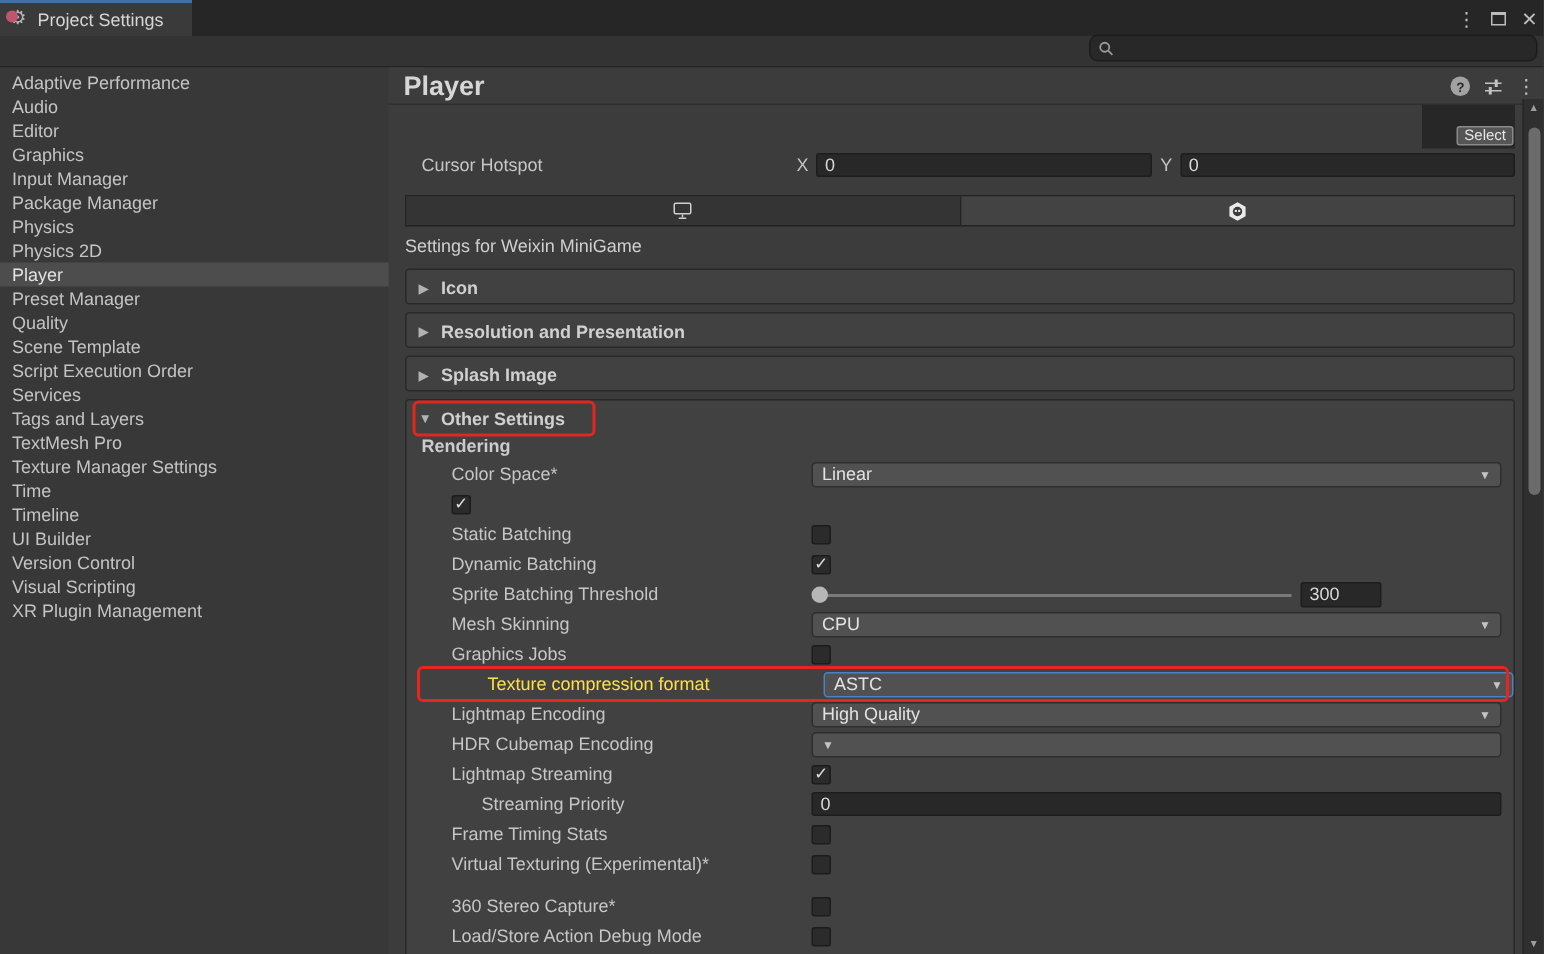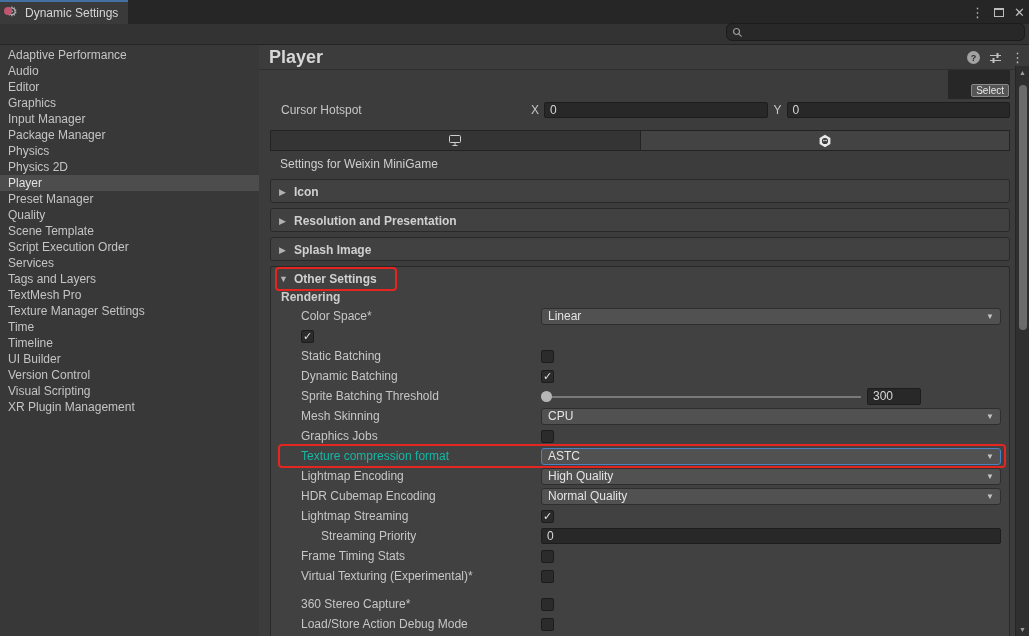--- a/index.html
+++ b/index.html
@@ -63,39 +63,39 @@
     background:#282828; border:1px solid #1d1d1d; border-radius:2px;
     height:16px; line-height:14px; padding-left:5px; color:#d8d8d8; overflow:hidden;
   }
   .hotspot-row .text-input { flex:1; }
 
   .tabstrip { position:absolute; top:85px; left:11px; width:740px; height:21px; display:flex; border:1px solid #232323; }
   .ptab { flex:1; display:flex; align-items:center; justify-content:center; background:#343434; }
   .ptab.first { border-right:1px solid #232323; }
   .ptab.active { background:#434343; }
 
-  .settings-for { position:absolute; top:112px; left:11px; color:#cfcfcf;margin-left:10px; }
+  .settings-for { position:absolute; top:112px; left:11px; color:#cfcfcf; }
 
   
   .sections { position:absolute; top:134px; left:11px; width:740px; bottom:0; display:flex; flex-direction:column; }
   .section-box { background:#414141; border:1px solid #292929; border-radius:3px; margin-bottom:5px; height:24px; flex:none; }
   .section-box.expanded { flex:1; margin-bottom:0; border-radius:3px 3px 0 0; border-bottom:none; height:auto; }
   .section-head { position:relative; height:23px; display:flex; align-items:center; gap:6px; padding-left:8px; cursor:default; }
   .tri { color:#b2b2b2; font-size:9px; width:9px; }
   .section-label { font-weight:bold; color:#d0d0d0; }
   .red-ring-head { position:absolute; left:4px; top:0px; width:122px; height:24px; border:2px solid #e5251f; border-radius:4px; pointer-events:none; }
 
   .sub-header { height:16px; line-height:15px; padding-left:10px; font-weight:bold; color:#cccccc; }
 
   
   .set-row { position:relative; display:flex; align-items:center; height:20px; padding-left:30px; }
   .row-spacer { height:8px; }
   .row-label { width:240px; color:#c6c6c6; white-space:nowrap; }
   .row-label.indent { padding-left:20px; }
-  .row-label.blue { color:#14b8a6; }
+  .row-label.blue { color:#fde047;margin-left:24px; }
   .field-area { width:460px; display:flex; align-items:center; }
   .red-ring-row { position:absolute; left:7px; right:3px; top:-2px; bottom:-2px; border:2px solid #e5251f; border-radius:4px; pointer-events:none; z-index:5; }
 
   .checkbox { width:13px; height:13px; background:#2b2b2b; border:1px solid #1c1c1c; border-radius:2px; display:flex; align-items:center; justify-content:center; color:#e0e0e0; font-size:11px; line-height:1; }
   .dropdown { width:460px; height:17px; background:#515151; border:1px solid #2e2e2e; border-radius:3px; display:flex; align-items:center; padding:0 6px; color:#e3e3e3; }
   .dropdown .dd-val { flex:1; line-height:15px; }
   .dropdown .dd-arrow { font-size:8px; color:#c4c4c4; }
   .dropdown.focus-blue { border:1px solid #4a82c4; }
   .field-area .text-input.wide { width:460px; }
 
@@ -114,21 +114,21 @@
 </style>
 </head>
 <body>
 
 <div class="titlebar">
   <div class="doc-tab">
     <span class="tab-icon">
       <span class="gear">⚙</span>
         <span class="dot"></span>
     </span>
-    <span>Dynamic Settings</span>
+    <span>Project Settings</span>
   </div>
   <div class="win-controls">
     <span class="wc">⋮</span>
     <span class="wc wc-max"></span>
     <span class="wc">✕</span>
   </div>
 </div>
 
 <div class="toolbar">
   <div class="search-field">
@@ -311,21 +311,20 @@
             <span class="dropdown">
               <span class="dd-val">High Quality</span>
               <span class="dd-arrow">▼</span>
             </span>
           </span>
         </div>
         <div class="set-row">
           <span class="row-label">HDR Cubemap Encoding</span>
           <span class="field-area">
             <span class="dropdown">
-              <span class="dd-val">Normal Quality</span>
               <span class="dd-arrow">▼</span>
             </span>
           </span>
         </div>
         <div class="set-row">
           <span class="row-label">Lightmap Streaming</span>
           <span class="field-area">
             <span class="checkbox">
               <span>✓</span>
             </span>

